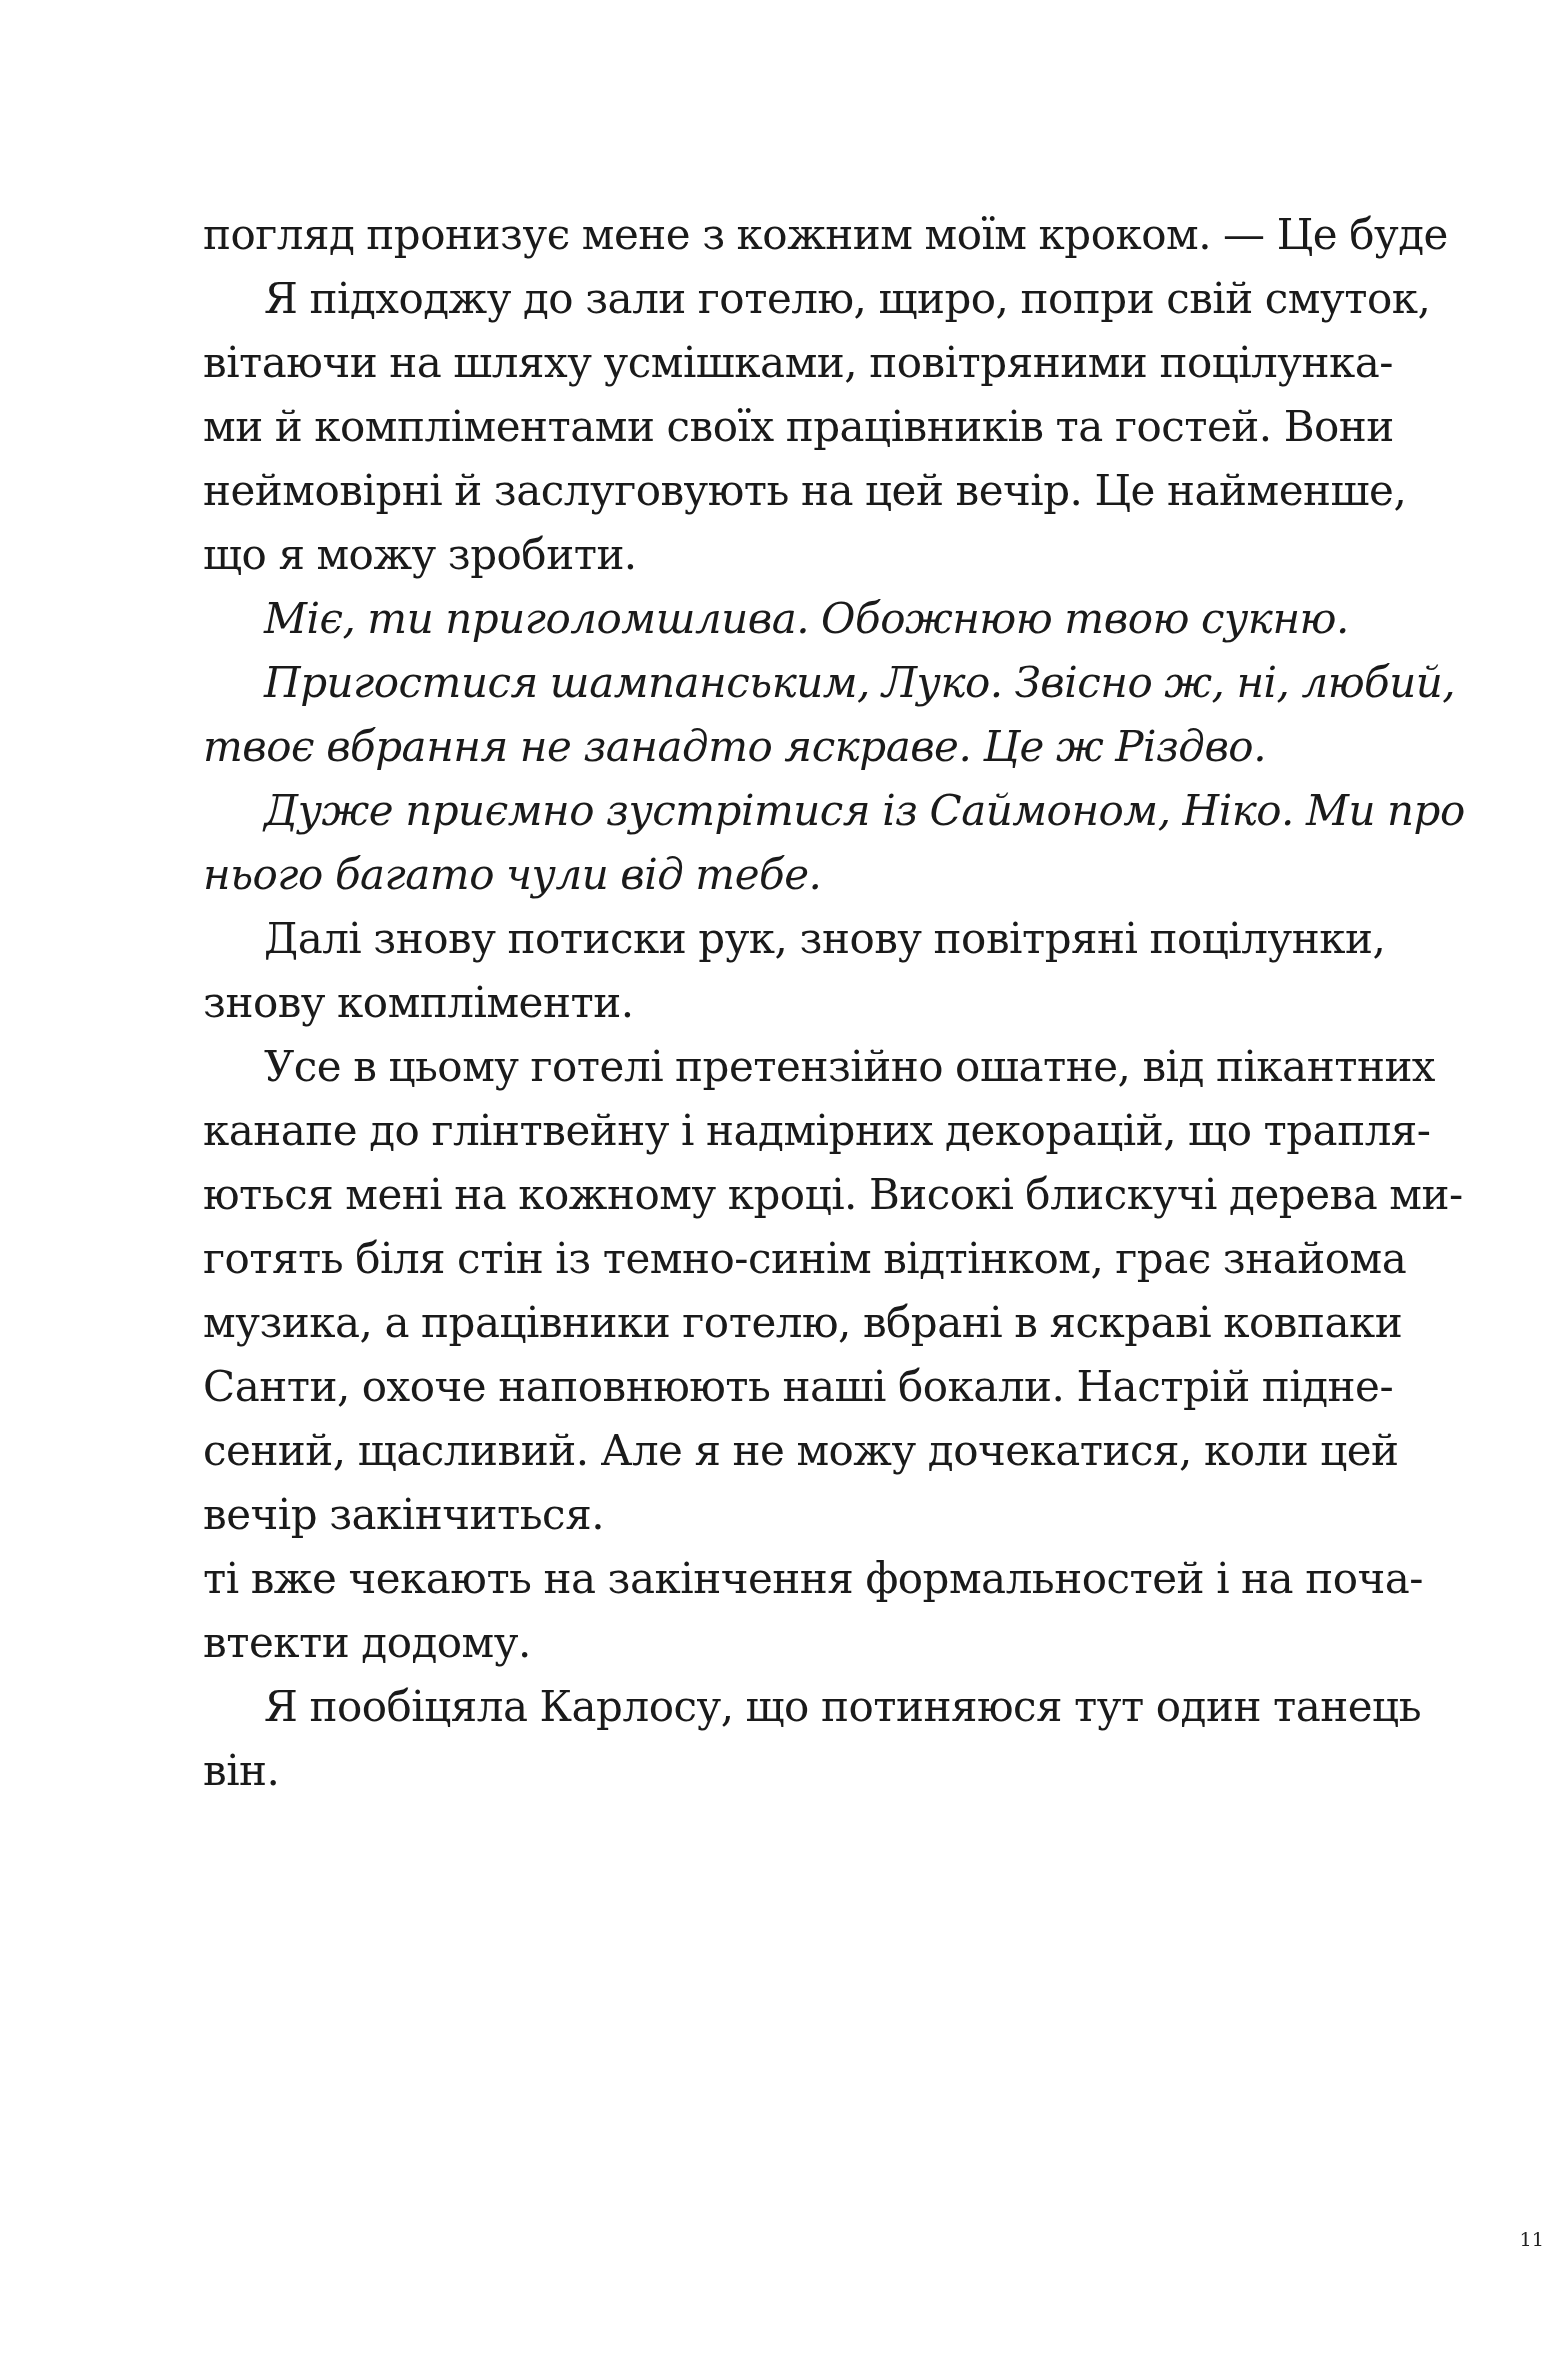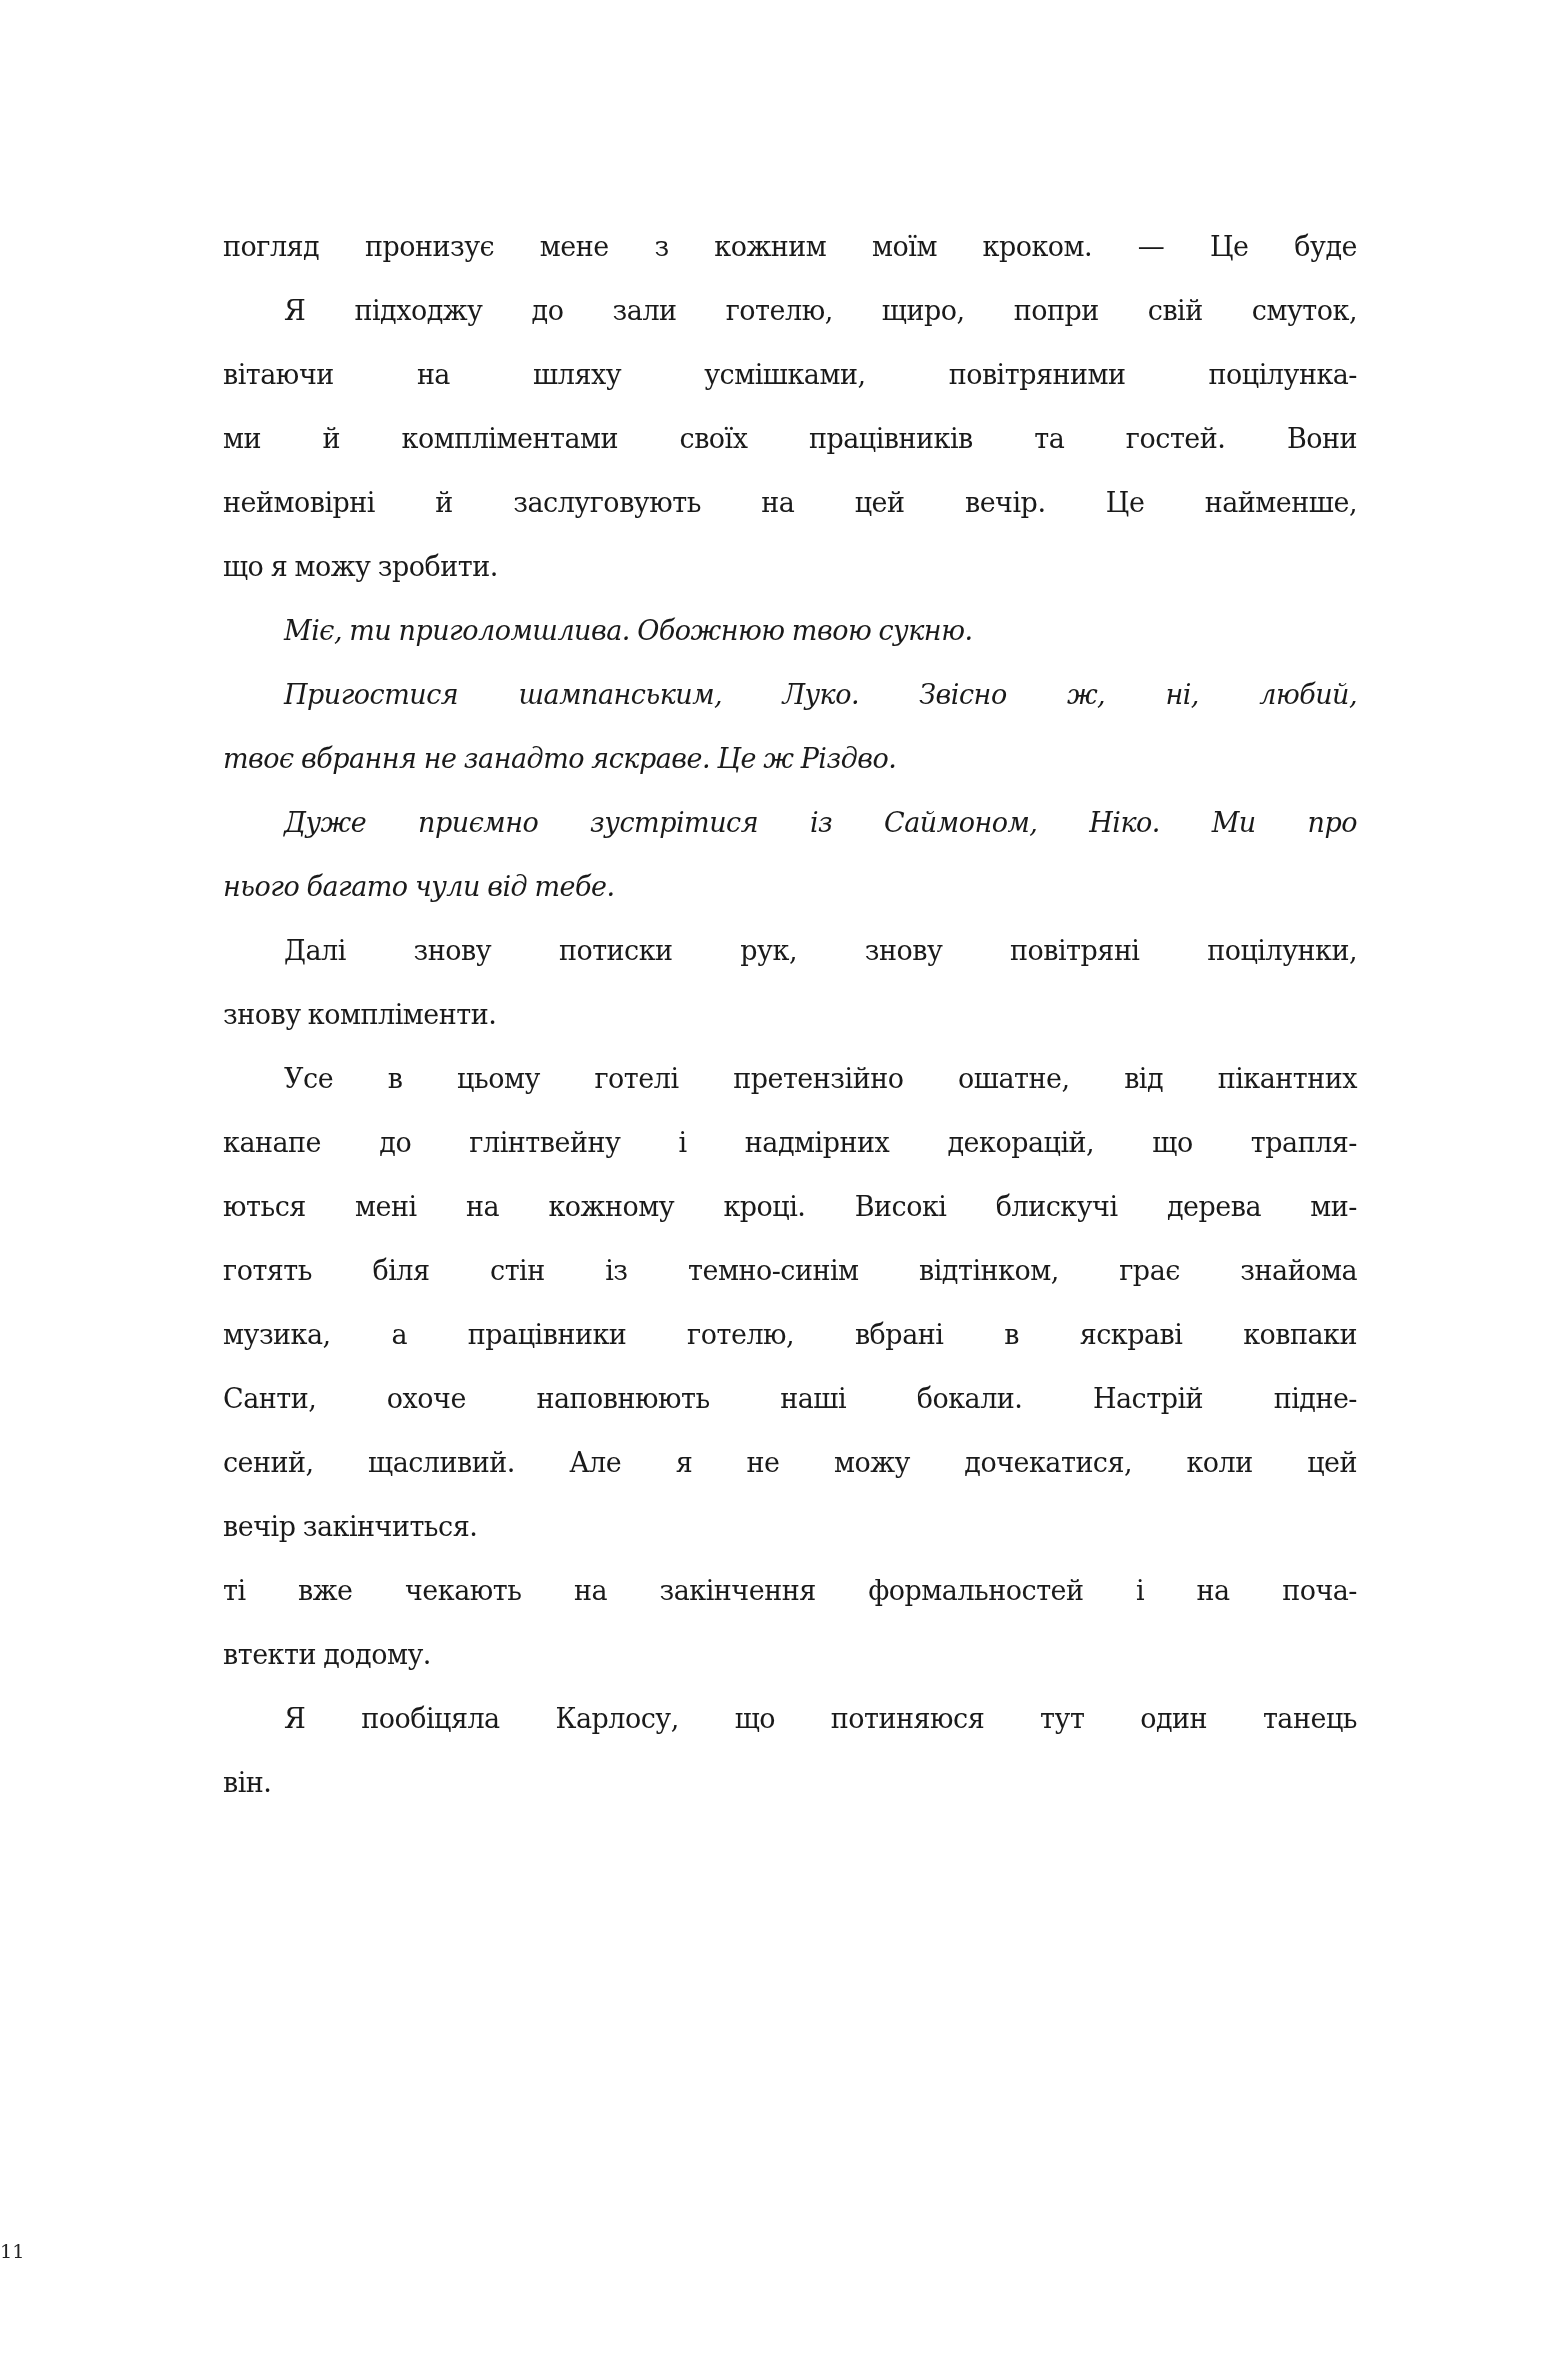--- a/index.html
+++ b/index.html
@@ -1,33 +1,32 @@
 <!DOCTYPE html>
 <html style="font-size:13px"><head>
 <meta charset="utf-8">
 <style>
   html, body { margin:0; padding:0; background:#ffffff; }
   body { width:1544px; height:2377px; position:relative; overflow:hidden; }
   .page {
-    position:absolute; left:203px; top:215px; width:1134px;
+    position:absolute; left:203px; top:203px; width:1134px;
     font-family:"DejaVu Serif", "Liberation Serif", serif;
     color:#1a1a1a;
-    font-size:27px;
+    font-size:42px;
     line-height:64px;
     letter-spacing:-0.5px;
     word-spacing:-0.8px;
-    margin-left:20px;
   }
   .line { display:block; white-space:nowrap; height:64px; text-align:justify; text-align-last:justify; }
   .line.last { text-align-last:left; }
   .line.indent { padding-left:61px; }
   .it { font-style:italic; }
   .pagenum {
-    position:absolute; left:0; width:1544px; top:2228px; text-align:left;
-    font-family:"DejaVu Serif", "Liberation Serif", serif; font-size:19.3px; color:#222;margin-top:12px;
+    position:absolute; left:0; width:1544px; top:2228px; text-align:right;
+    font-family:"DejaVu Serif", "Liberation Serif", serif; font-size:19.3px; color:#222;
   }
 </style>
 </head>
 <body>
 
 <div class="page">
 
   <div>
     <span class="line">погляд пронизує мене з кожним моїм кроком. — Це буде</span>
   </div>

